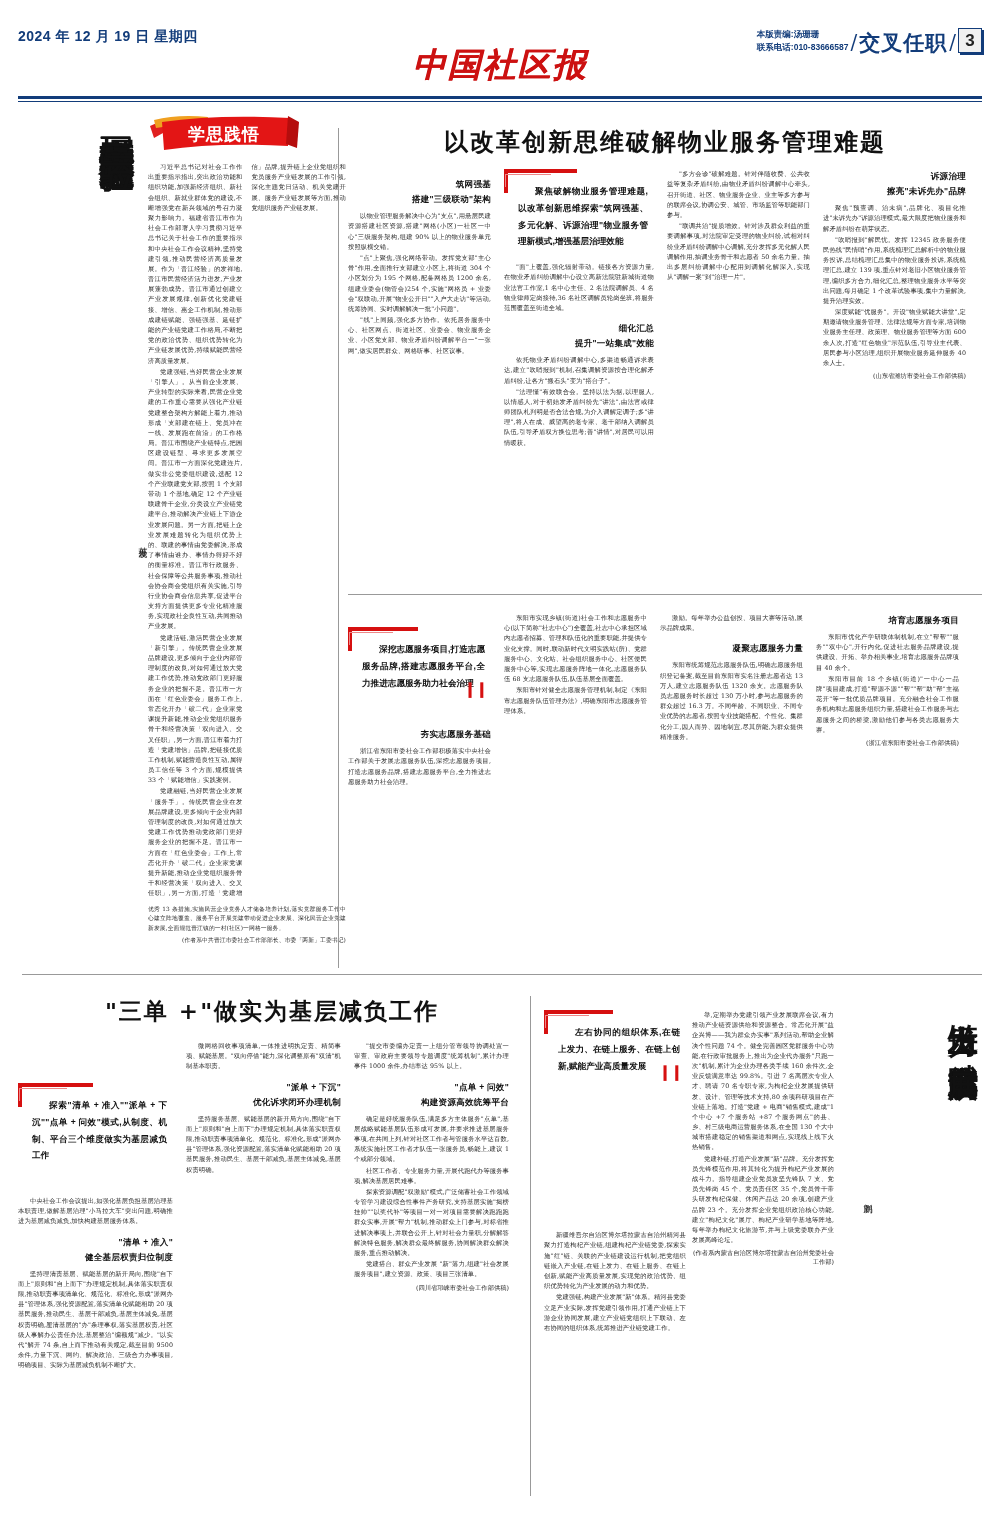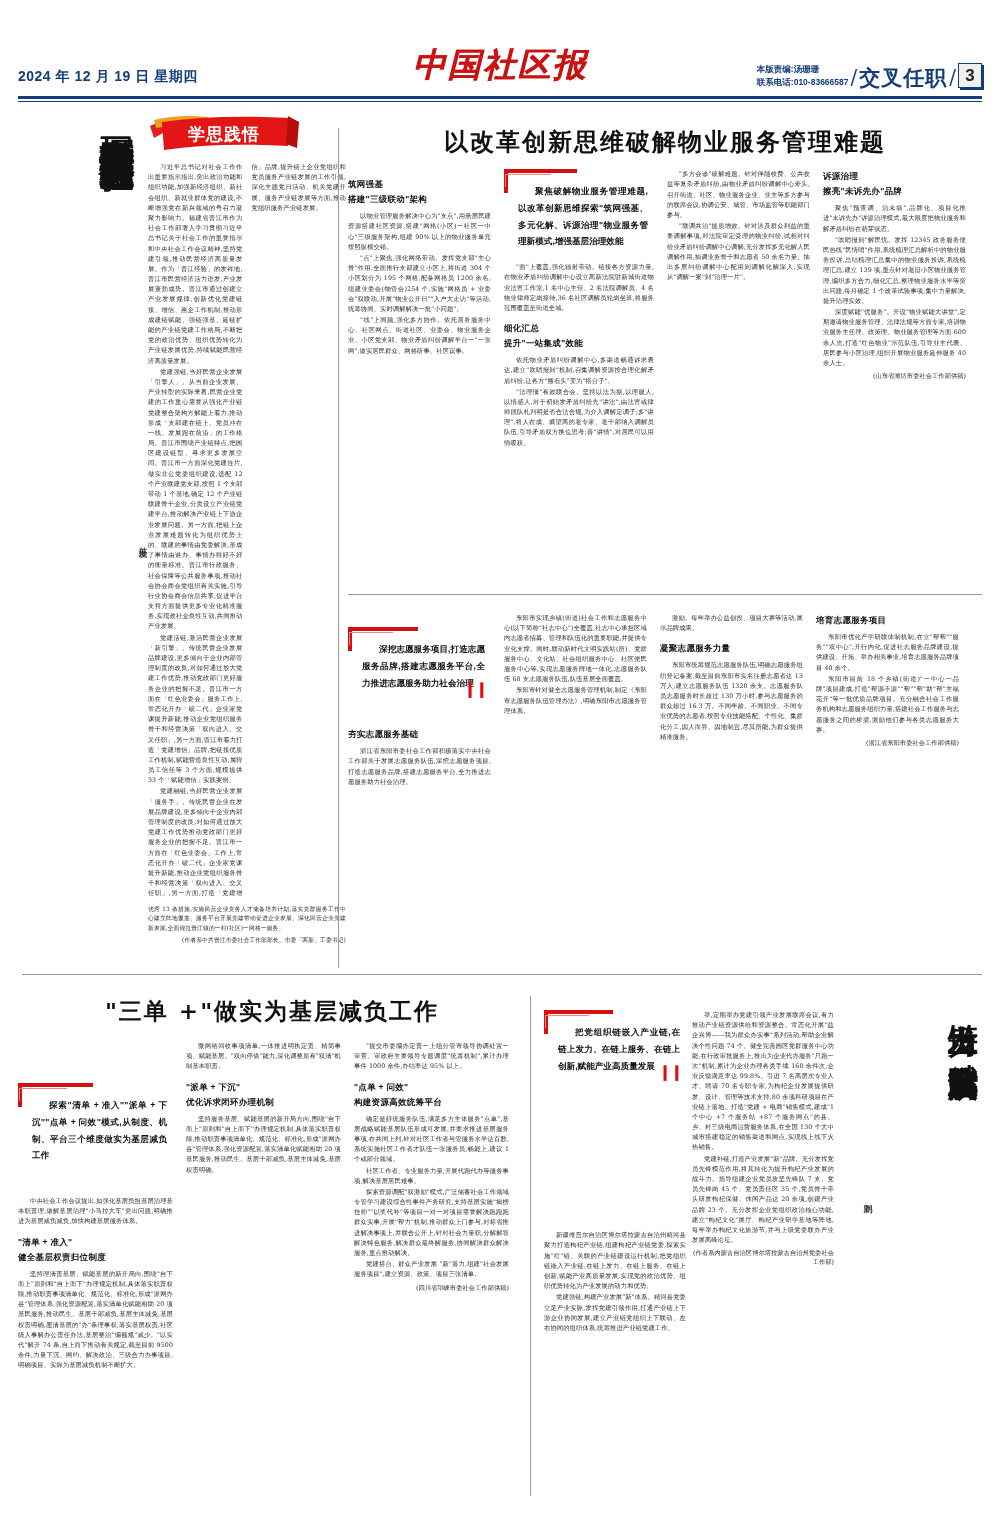--- a/index.html
+++ b/index.html
@@ -10,21 +10,21 @@
     font-family:"DejaVu Serif", serif;
     color:#1a1a1a;
     position:relative;
     overflow:hidden;
   }
   .page { width:1000px; height:1514px; position:relative; padding:0 18px; }
 
   
   .masthead {
     position:relative; height:62px; margin-top:28px;
-    display:flex; align-items:flex-end; justify-content:space-between;
+    display:flex; align-items:flex-start; justify-content:space-between;
   }
   .mast-date {
     font-family:"Liberation Sans", sans-serif;
     font-size:14px; font-weight:bold; color:#123c7a;
     letter-spacing:.5px; padding-bottom:4px; white-space:nowrap;
   }
   .mast-logo {
     position:absolute; left:50%; transform:translateX(-50%);
     bottom:2px;
     font-family:"DejaVu Serif", serif;
@@ -60,21 +60,21 @@
     font-size:6.3px; line-height:1.62; text-align:justify;
     color:#2b2b2b; font-family:"DejaVu Serif", serif;
     letter-spacing:.1px;
     column-fill:auto;
   }
   .body-col p { margin:0 0 1px 0; text-indent:12px; }
   .body-col p.noind { text-indent:0; }
   .attrib { text-align:right; font-size:6.3px; margin-top:4px; color:#2b2b2b; }
 
   .sub-head {
-    text-align:left; font-family:"Liberation Sans", sans-serif;
+    text-align:right; font-family:"Liberation Sans", sans-serif;
     font-weight:bold; font-size:8.5px; color:#111;
     margin:8px 0 5px 0; line-height:1.65; letter-spacing:.3px;
   }
 
   
   .callout {
     position:relative; padding:14px 6px 6px 14px;
     font-family:"Liberation Sans", sans-serif;
     font-weight:bold; font-size:8.6px; line-height:1.95;
     color:#111; text-align:justify;
@@ -365,21 +365,21 @@
   </div>
 
   <div class="vrule" style="left:530px; top:968px; height:500px;"></div>
 
   <div class="a5">
     <div class="a5-head">链上发力  赋能产业高质量发展</div>
     <div class="a5-author">刘鹏</div>
 
     <div class="a5-c" style="left:4px; top:14px;">
       <div class="callout">
-        <span class="ind">把党组织链嵌入产业链,在链上发力、在链上服务、在链上创新,赋能产业高质量发展</span>
+        <span class="ind">左右协同的组织体系,在链上发力、在链上服务、在链上创新,赋能产业高质量发展</span>
         <span class="callout-end">❙❙</span>
       </div>
       <div class="body-col" style="margin-top:150px">
         <p>新疆维吾尔自治区博尔塔拉蒙古自治州精河县聚力打造枸杞产业链,组建枸杞产业链党委,探索实施"红"链、关联的产业链建设运行机制,把党组织链嵌入产业链,在链上发力、在链上服务、在链上创新,赋能产业高质量发展,实现党的政治优势、组织优势转化为产业发展的动力和优势。</p>
         <p>党建强链,构建产业发展"新"体系。精河县党委立足产业实际,发挥党建引领作用,打通产业链上下游企业协同发展,建立产业链党组织上下联动、左右协同的组织体系,统筹推进产业链党建工作。</p>
       </div>
     </div>
 
     <div class="a5-c" style="left:152px; top:14px;">
       <div class="body-col">

